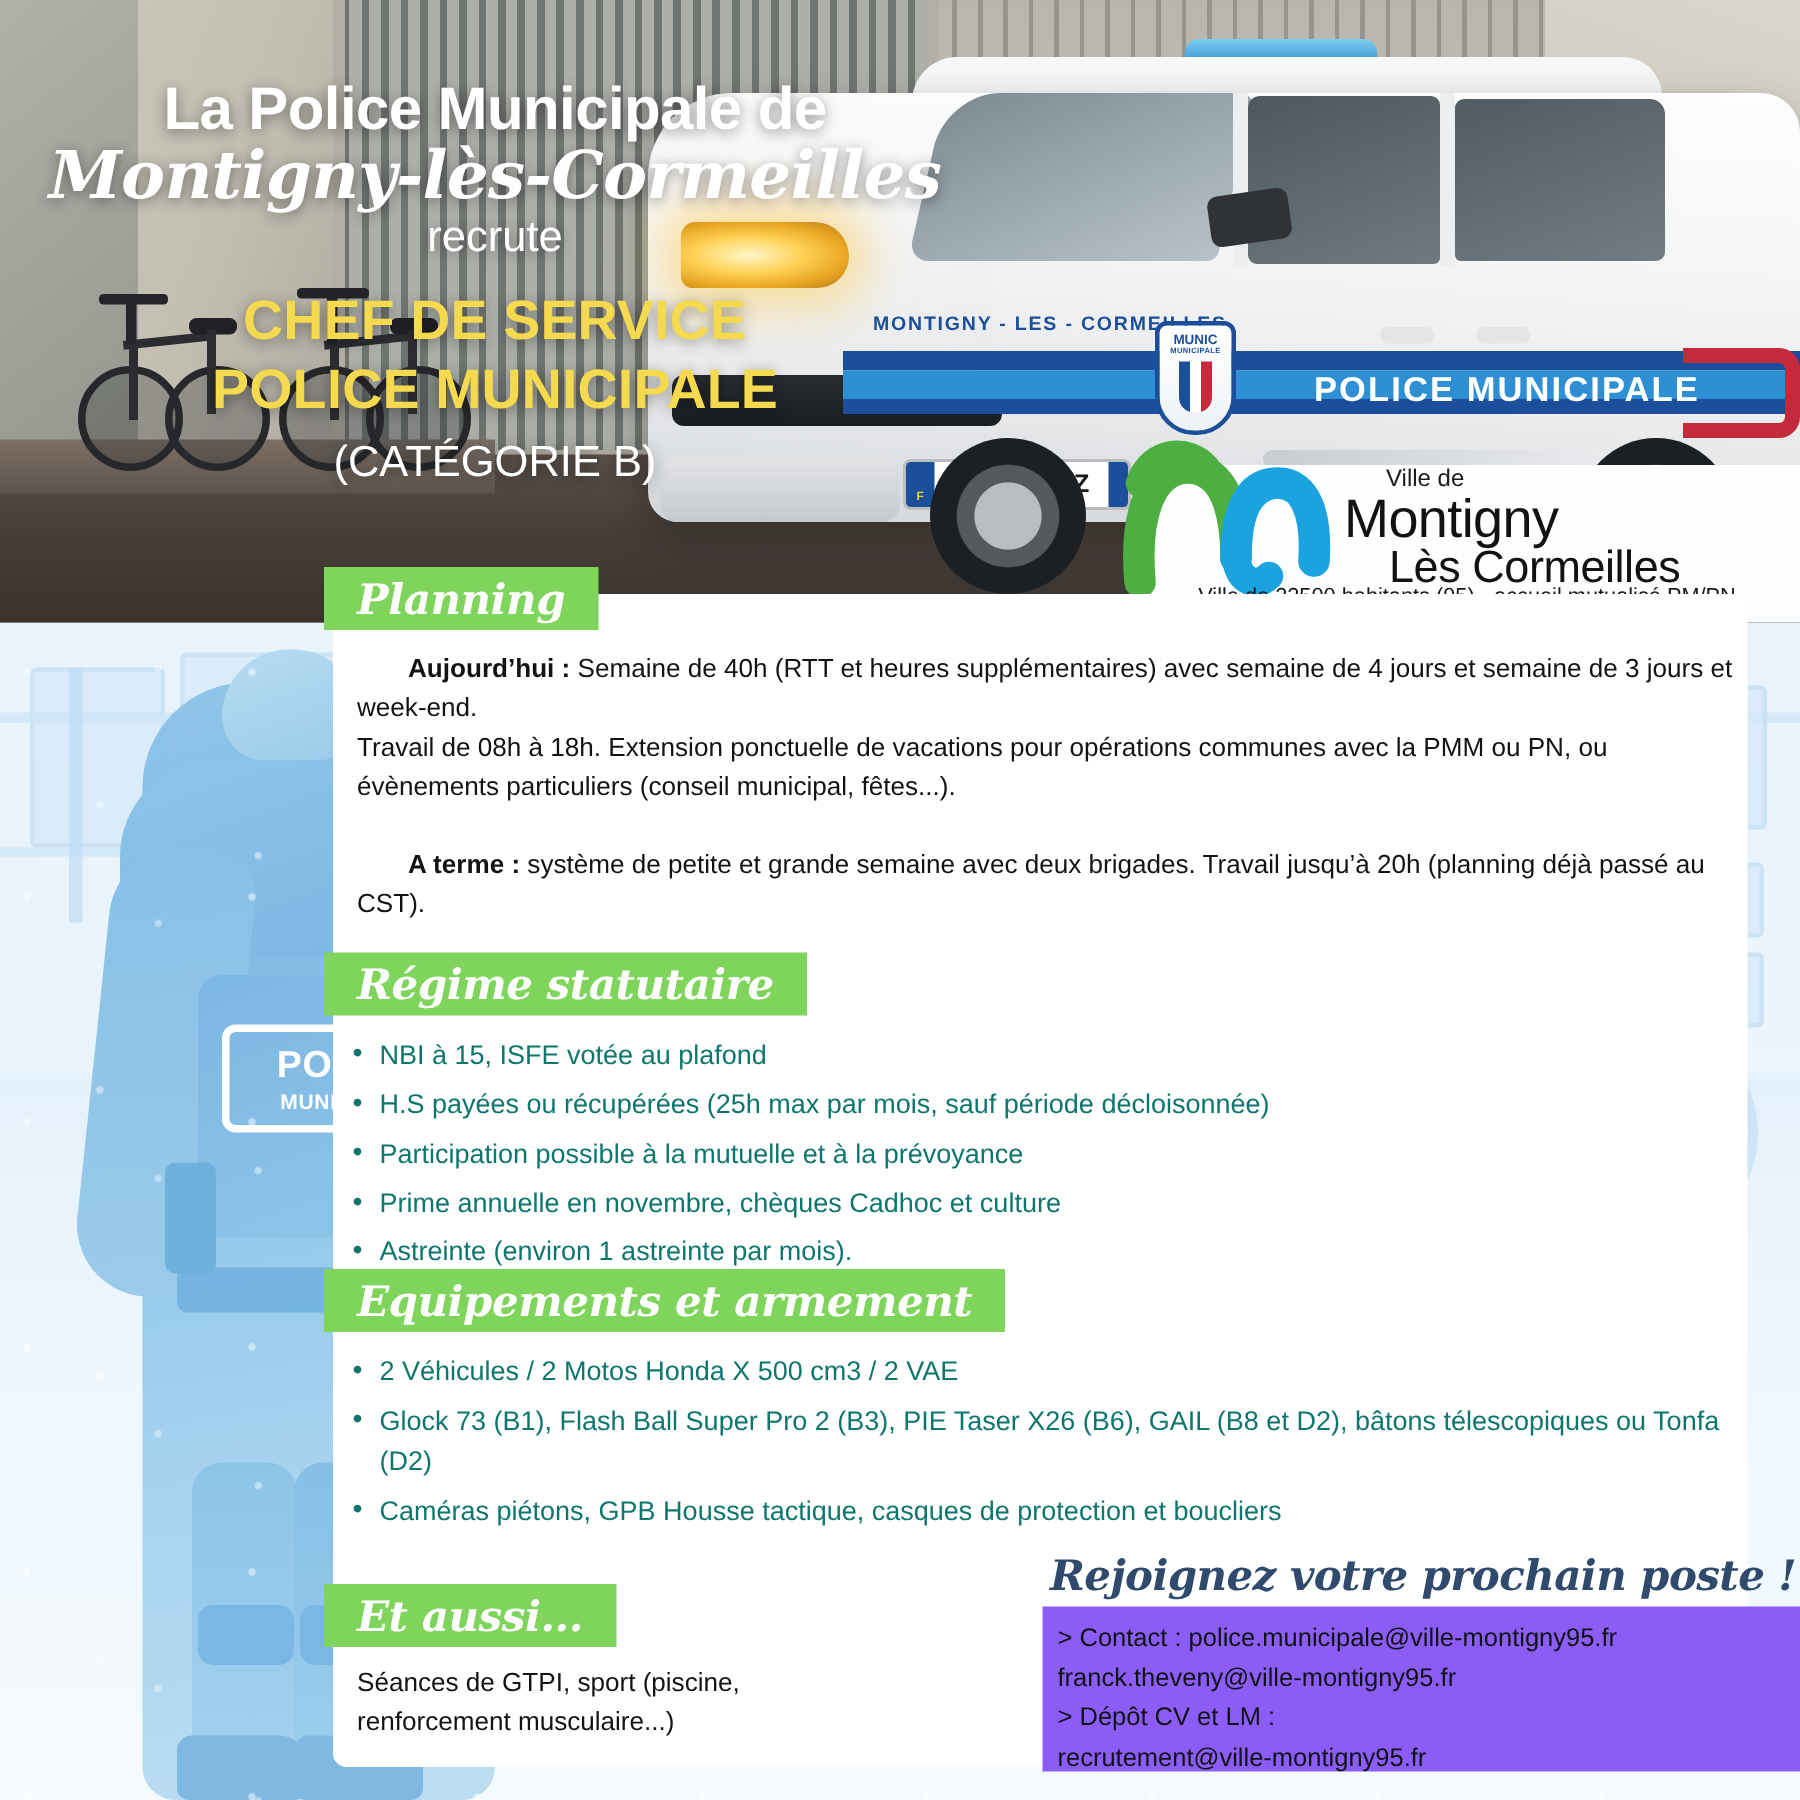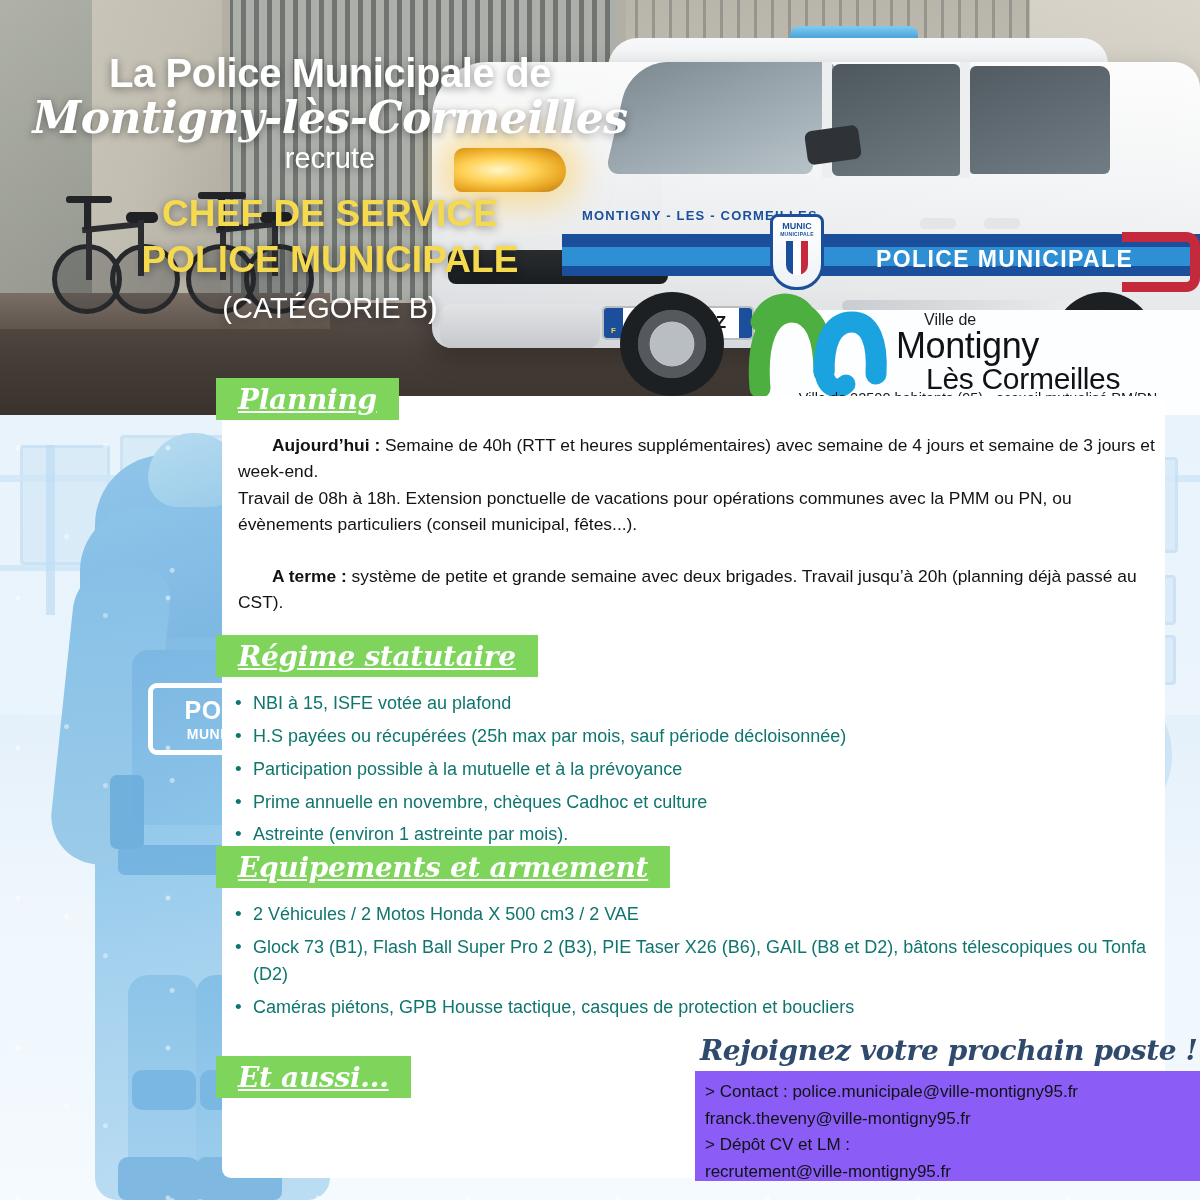--- a/index.html
+++ b/index.html
@@ -169,21 +169,21 @@
   .logo-sub { position:absolute; left:0; top:80px; width:444px; text-align:center;
               font-size:14.5px; color:#17181a; }
 
   
   .panel { position:absolute; left:222px; top:396px; width:943px; height:782px;
            background:#ffffff; border-radius:9px; }
 
   .sec-head { position:absolute; background:#7fd45c; display:flex; align-items:center;
               padding:0 22px; height:42px; }
   .sec-head span { font-family:"DejaVu Serif", serif; font-style:italic; font-weight:bold;
-                   color:#ffffff; font-size:28px; letter-spacing:-.3px;text-decoration:underline; }
+                   color:#ffffff; font-size:28px; letter-spacing:-.3px; }
 
   .body-txt { position:absolute; color:#111315; font-size:17.4px; line-height:1.52; }
   .body-txt b { font-weight:bold;margin-left:34px; }
 
   ul.bullets { position:absolute; list-style:none; color:#0f766e; font-size:18px; line-height:1.52; }
   ul.bullets li { position:relative; padding-left:21px; margin-bottom:5.5px; }
   ul.bullets li:before { content:"•"; position:absolute; left:3px; top:-1px; font-size:19px; }
 
   
   .burst { position:absolute; left:938px; top:668px; width:196px; height:160px;
@@ -372,20 +372,21 @@
   </div>
   <ul class="bullets" style="left:232px;top:901px;width:925px;">
     <li>2 Véhicules / 2 Motos Honda X 500 cm3 / 2 VAE</li>
     <li>Glock 73 (B1), Flash Ball Super Pro 2 (B3), PIE Taser X26 (B6), GAIL (B8 et D2), bâtons télescopiques ou Tonfa (D2)</li>
     <li>Caméras piétons, GPB Housse tactique, casques de protection et boucliers</li>
   </ul>
 
   <div class="sec-head" style="left:216px;top:1056px;">
     <span>Et aussi...</span>
   </div>
+  <div class="body-txt" style="left:238px;top:1108px;width:330px;">Séances de GTPI, sport (piscine, renforcement musculaire...)</div>
 
   <div class="join-title">Rejoignez votre prochain poste !</div>
   <div class="contact-box">
     <div> &gt; Contact : police.municipale@ville-montigny95.fr</div>
     <div>franck.theveny@ville-montigny95.fr</div>
     <div> &gt; Dépôt CV et LM :</div>
     <div>recrutement@ville-montigny95.fr</div>
   </div>
 
 </div>

